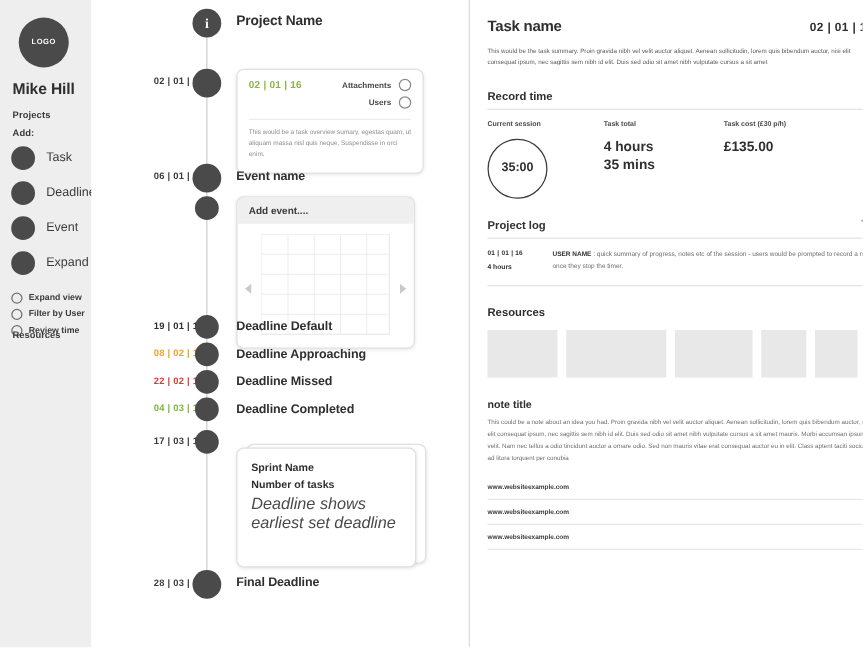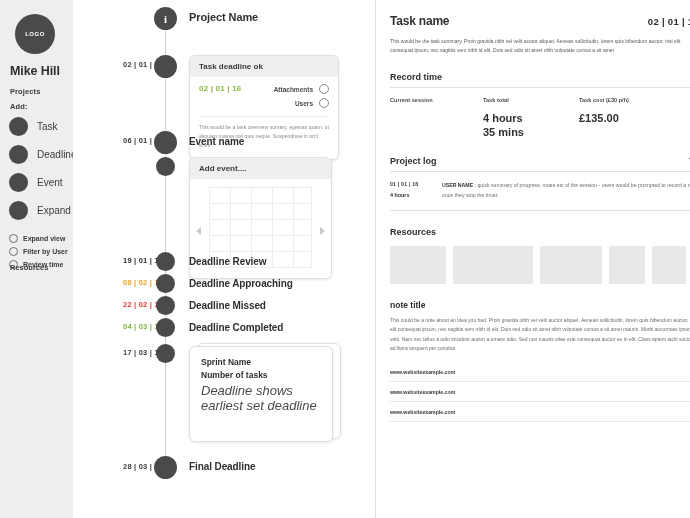--- a/index.html
+++ b/index.html
@@ -223,21 +223,20 @@
 
     <div class="row" style="top:7px;">
       <div class="node info" style="top:0;">i</div>
       <div class="row-title big" style="top:4px;">Project Name</div>
     </div>
 
     <div class="row" style="top:55px;">
       <div class="date" style="top:5px;">02 | 01 | 16</div>
       <div class="node" style="top:0;"></div>
       <div class="card" style="top:0;width:150px;">
-        <div class="card-head">Task deadline ok</div>
         <div class="card-body">
           <div class="card-meta">
             <div class="meta-date" style="color:#8cb73d;">02 | 01 | 16</div>
             <div class="meta-rows">
               <div class="meta-row">
                 <span>Attachments</span>
                 <div class="circle-check"></div>
               </div>
               <div class="meta-row">
                 <span>Users</span>
@@ -264,42 +263,42 @@
           <div class="arrow left"></div>
           <div class="cal-grid"></div>
           <div class="arrow right"></div>
         </div>
       </div>
     </div>
 
     <div class="row" style="top:252px;">
       <div class="date" style="top:4px;color:#2f2f2f;">19 | 01 | 16</div>
       <div class="node small" style="top:0;"></div>
-      <div class="row-title" style="top:4px;">Deadline Review</div>
+      <div class="row-title" style="top:4px;">Deadline Default</div>
     </div>
     <div class="row" style="top:274px;">
       <div class="date" style="top:4px;color:#f0a21e;">08 | 02 | 16</div>
       <div class="node small" style="top:0;"></div>
       <div class="row-title" style="top:4px;">Deadline Approaching</div>
     </div>
     <div class="row" style="top:296px;">
       <div class="date" style="top:4px;color:#e03a36;">22 | 02 | 16</div>
       <div class="node small" style="top:0;"></div>
       <div class="row-title" style="top:4px;">Deadline Missed</div>
     </div>
     <div class="row" style="top:318px;">
       <div class="date" style="top:4px;color:#7cb342;">04 | 03 | 16</div>
       <div class="node small" style="top:0;"></div>
       <div class="row-title" style="top:4px;">Deadline Completed</div>
     </div>
 
     <div class="row" style="top:343px;">
       <div class="date" style="top:5px;">17 | 03 | 16</div>
       <div class="node small" style="top:1px;"></div>
-      <div class="stack" style="top:0;width:168px;height:100px;">
+      <div class="stack" style="top:12px;width:168px;height:100px;">
         <div class="sheet" style="left:8px;top:0;width:144px;height:96px;"></div>
         <div class="sheet" style="left:0;top:3px;width:144px;height:96px;">
           <div class="sprint-body">
             <div class="sprint-l1">Sprint Name</div>
             <div class="sprint-l2">Number of tasks</div>
             <div class="sprint-l3">Deadline shows earliest set deadline</div>
           </div>
         </div>
       </div>
     </div>
@@ -317,20 +316,21 @@
       <div class="detail-title">Task name</div>
       <div class="detail-date">02 | 01 | 16</div>
     </div>
     <div class="detail-summary">This would be the task summary. Proin gravida nibh vel velit auctor aliquet. Aenean sollicitudin, lorem quis bibendum auctor, nisi elit consequat ipsum, nec sagittis sem nibh id elit. Duis sed odio sit amet nibh vulputate cursus a sit amet</div>
 
     <div class="sec-title">Record time</div>
     <div class="sec-rule"></div>
     <div class="rt-cols">
       <div class="rt-col c1">
         <div class="rt-label">Current session</div>
+        <div class="timer">35:00</div>
       </div>
       <div class="rt-col c2">
         <div class="rt-label">Task total</div>
         <div class="rt-big" style="white-space:pre-line;">4 hours
 35 mins</div>
       </div>
       <div class="rt-col c3">
         <div class="rt-label">Task cost (£30 p/h)</div>
         <div class="rt-big">£135.00</div>
       </div>

